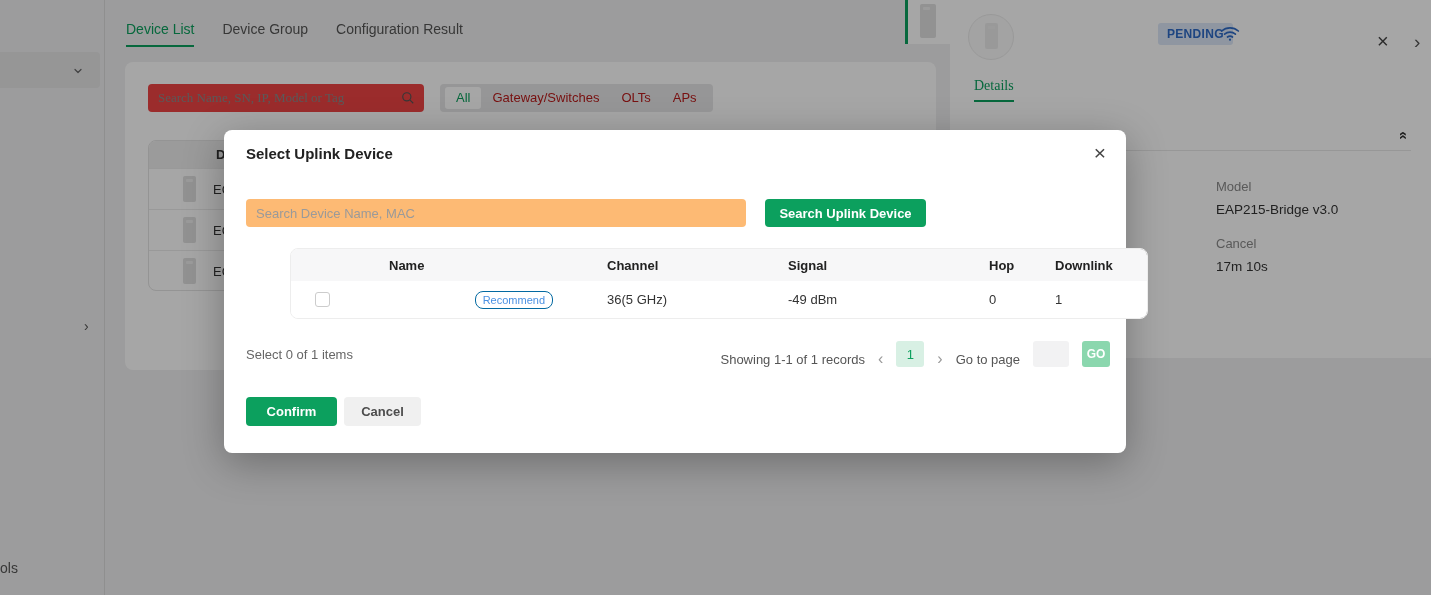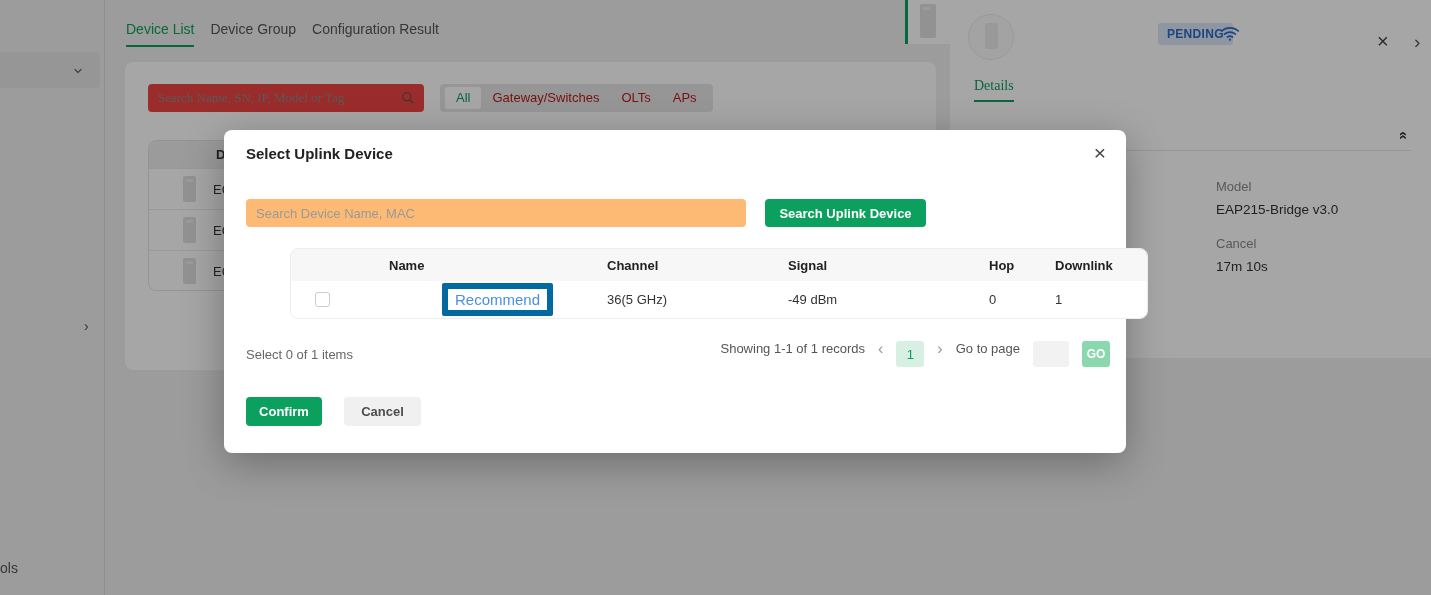--- a/index.html
+++ b/index.html
@@ -7,21 +7,21 @@
   .page { position:relative; width:1431px; height:595px; background:#f0f0f1; overflow:hidden; }
 
   
   .left-rail { position:absolute; left:0; top:0; width:105px; height:595px; background:#f0f0f1; border-right:1px solid #dcdcdc; }
   .rail-select { position:absolute; left:-14px; top:52px; width:114px; height:36px; background:#e6e6e7; border-radius:4px; }
   .rail-select .chev { position:absolute; right:16px; top:11px; }
   .rail-expand { position:absolute; left:84px; top:318px; font-size:14px; color:#555; cursor:pointer; }
   .rail-bottom-label { position:absolute; left:0px; top:560px; font-size:14px; color:#555; }
 
   
-  .tabs { position:absolute; left:126px; top:21px; display:flex; gap:16px; font-size:14px; }
+  .tabs { position:absolute; left:126px; top:21px; display:flex; gap:28px; font-size:14px; }
   .tab { color:#555; cursor:pointer; padding-bottom:8px; }
   .tab.active { color:#0ca05e; border-bottom:2px solid #0ca05e; }
 
   
   .main-card { position:absolute; left:125px; top:62px; width:811px; height:308px; background:#ffffff; border-radius:8px; }
   .search-wrap { position:absolute; left:23px; top:22px; width:276px; height:28px; }
   .bg-search { width:276px; height:28px; background:#ef4444; border:none; border-radius:4px; padding:0 30px 0 10px; font-size:13px; color:#333; font-family:Liberation Serif, serif; }
   .bg-search::placeholder { color:#8a8a8a; }
   .search-wrap svg { position:absolute; right:9px; top:7px; }
   .filter-group { position:absolute; left:315px; top:22px; height:28px; background:#e7e7e8; border-radius:4px; display:flex; align-items:center; padding:0 5px; }
@@ -71,33 +71,33 @@
   .mt-grid { display:grid; grid-template-columns:50px 220px 180px 240px 70px 1fr; align-items:center; }
   .mt-header { height:32px; background:#f7f7f8; font-size:13px; font-weight:bold; color:#222; }
   .mt-row { height:37px; background:#fff; font-size:13px; color:#333; }
   .c-name-h { padding-left:48px; }
   .c-chan { padding-left:46px; }
   .c-sig { padding-left:47px; }
   .c-hop { padding-left:8px; }
   .c-down { padding-left:4px; }
   .checkbox { width:15px; height:15px; border:1px solid #cccccc; border-radius:3px; background:#fff; margin-left:24px; cursor:pointer; }
   .c-name-cell { display:flex; justify-content:flex-end; padding-right:8px; }
-  .recommend-badge { border:6px solid #0369a1; color:#4a90e2; font-size:15px; padding:2px 7px; border-radius:2px; cursor:pointer; }
+  .recommend-badge { border:1px solid #0369a1; color:#4a90e2; font-size:11px; padding:2px 7px; border-radius:8px; cursor:pointer; }
 
   .mt-footer { position:absolute; left:22px; right:16px; top:210px; height:28px; display:flex; align-items:center; justify-content:space-between; }
   .mt-select-text { font-size:13px; color:#666; }
-  .mt-pager { display:flex; align-items:flex-start; gap:13px; }
+  .mt-pager { display:flex; align-items:flex-end; gap:13px; }
   .mt-showing { font-size:13px; color:#555; }
   .pg-arrow { font-size:16px; color:#999; cursor:pointer; line-height:1; }
   .pg-page { width:28px; height:26px; background:#d8f0e4; color:#0ca05e; font-size:13px; border-radius:3px; display:flex; align-items:center; justify-content:center; cursor:pointer; }
   .pg-goto-label { font-size:13px; color:#555; }
   .pg-goto-input { width:36px; height:26px; background:#f2f2f3; border:none; border-radius:3px; padding:0 6px; font-size:13px; }
   .pg-go-btn { width:28px; height:26px; background:#8bd7ae; color:#fff; font-size:12px; font-weight:bold; border:none; border-radius:3px; cursor:pointer; font-family:"Liberation Sans",sans-serif; }
 
-  .btn-confirm { position:absolute; left:22px; top:267px; width:76px; height:29px; background:#0ca05e; color:#fff; font-size:13px; font-weight:bold; border:none; border-radius:4px; cursor:pointer; font-family:"Liberation Sans",sans-serif; }
+  .btn-confirm { position:absolute; left:22px; top:267px; width:91px; height:29px; background:#0ca05e; color:#fff; font-size:13px; font-weight:bold; border:none; border-radius:4px; cursor:pointer; font-family:"Liberation Sans",sans-serif; }
   .btn-cancel { position:absolute; left:120px; top:267px; width:77px; height:29px; background:#f0f0f0; color:#4d4d4d; font-size:13px; font-weight:bold; border:none; border-radius:4px; cursor:pointer; font-family:"Liberation Sans",sans-serif; }
 </style>
 </head>
 <body>
 
 <div class="page">
 
   <div class="left-rail">
     <div class="rail-select">
       <span class="chev">

